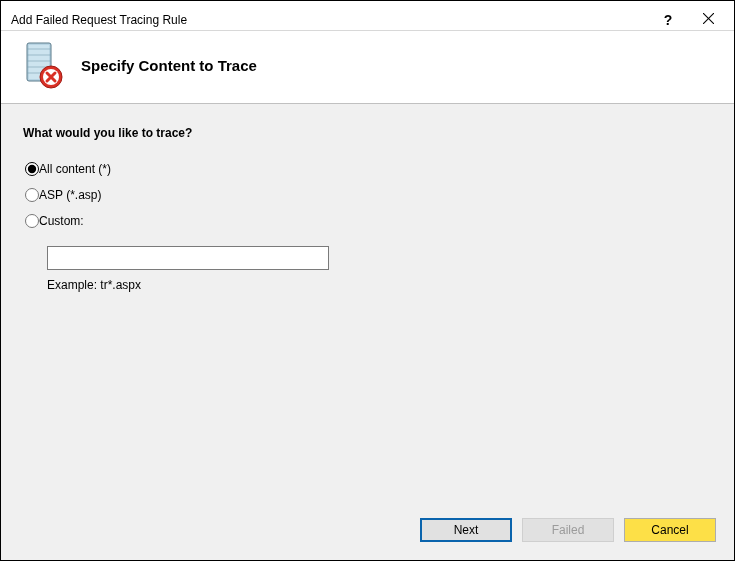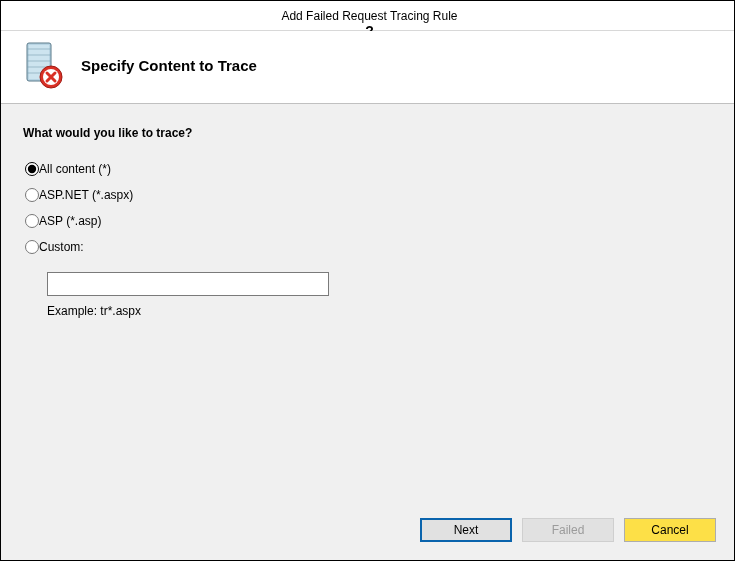--- a/index.html
+++ b/index.html
@@ -16,21 +16,20 @@
       overflow: hidden;
     }
     
     .titlebar {
       display: flex;
       align-items: center;
       height: 30px;
       padding: 8px 6px 0 10px;
       background: #fff;
       border-bottom: 1px solid #d8d8d8;
-      flex-direction: column;
     }
     .titlebar .title {
       flex: 1;
       font-size: 12px;
       color: #000;
     }
     .titlebar .control {
       width: 40px;
       height: 28px;
       display: flex;
@@ -173,24 +172,20 @@
 
 <div class="content">
   <div class="prompt">What would you like to trace?</div>
   <div class="radio-group">
 
     <label class="radio-row">
       <input type="radio" name="trace" checked="" style="">
       <span>All content (*)</span>
     </label>
 
-    <label class="radio-row">
-      <input type="radio" name="trace" style="">
-      <span>ASP.NET (*.aspx)</span>
-    </label>
 
     <label class="radio-row">
       <input type="radio" name="trace" style="">
       <span>ASP (*.asp)</span>
     </label>
 
     <label class="radio-row">
       <input type="radio" name="trace" style="">
       <span>Custom:</span>
     </label>

